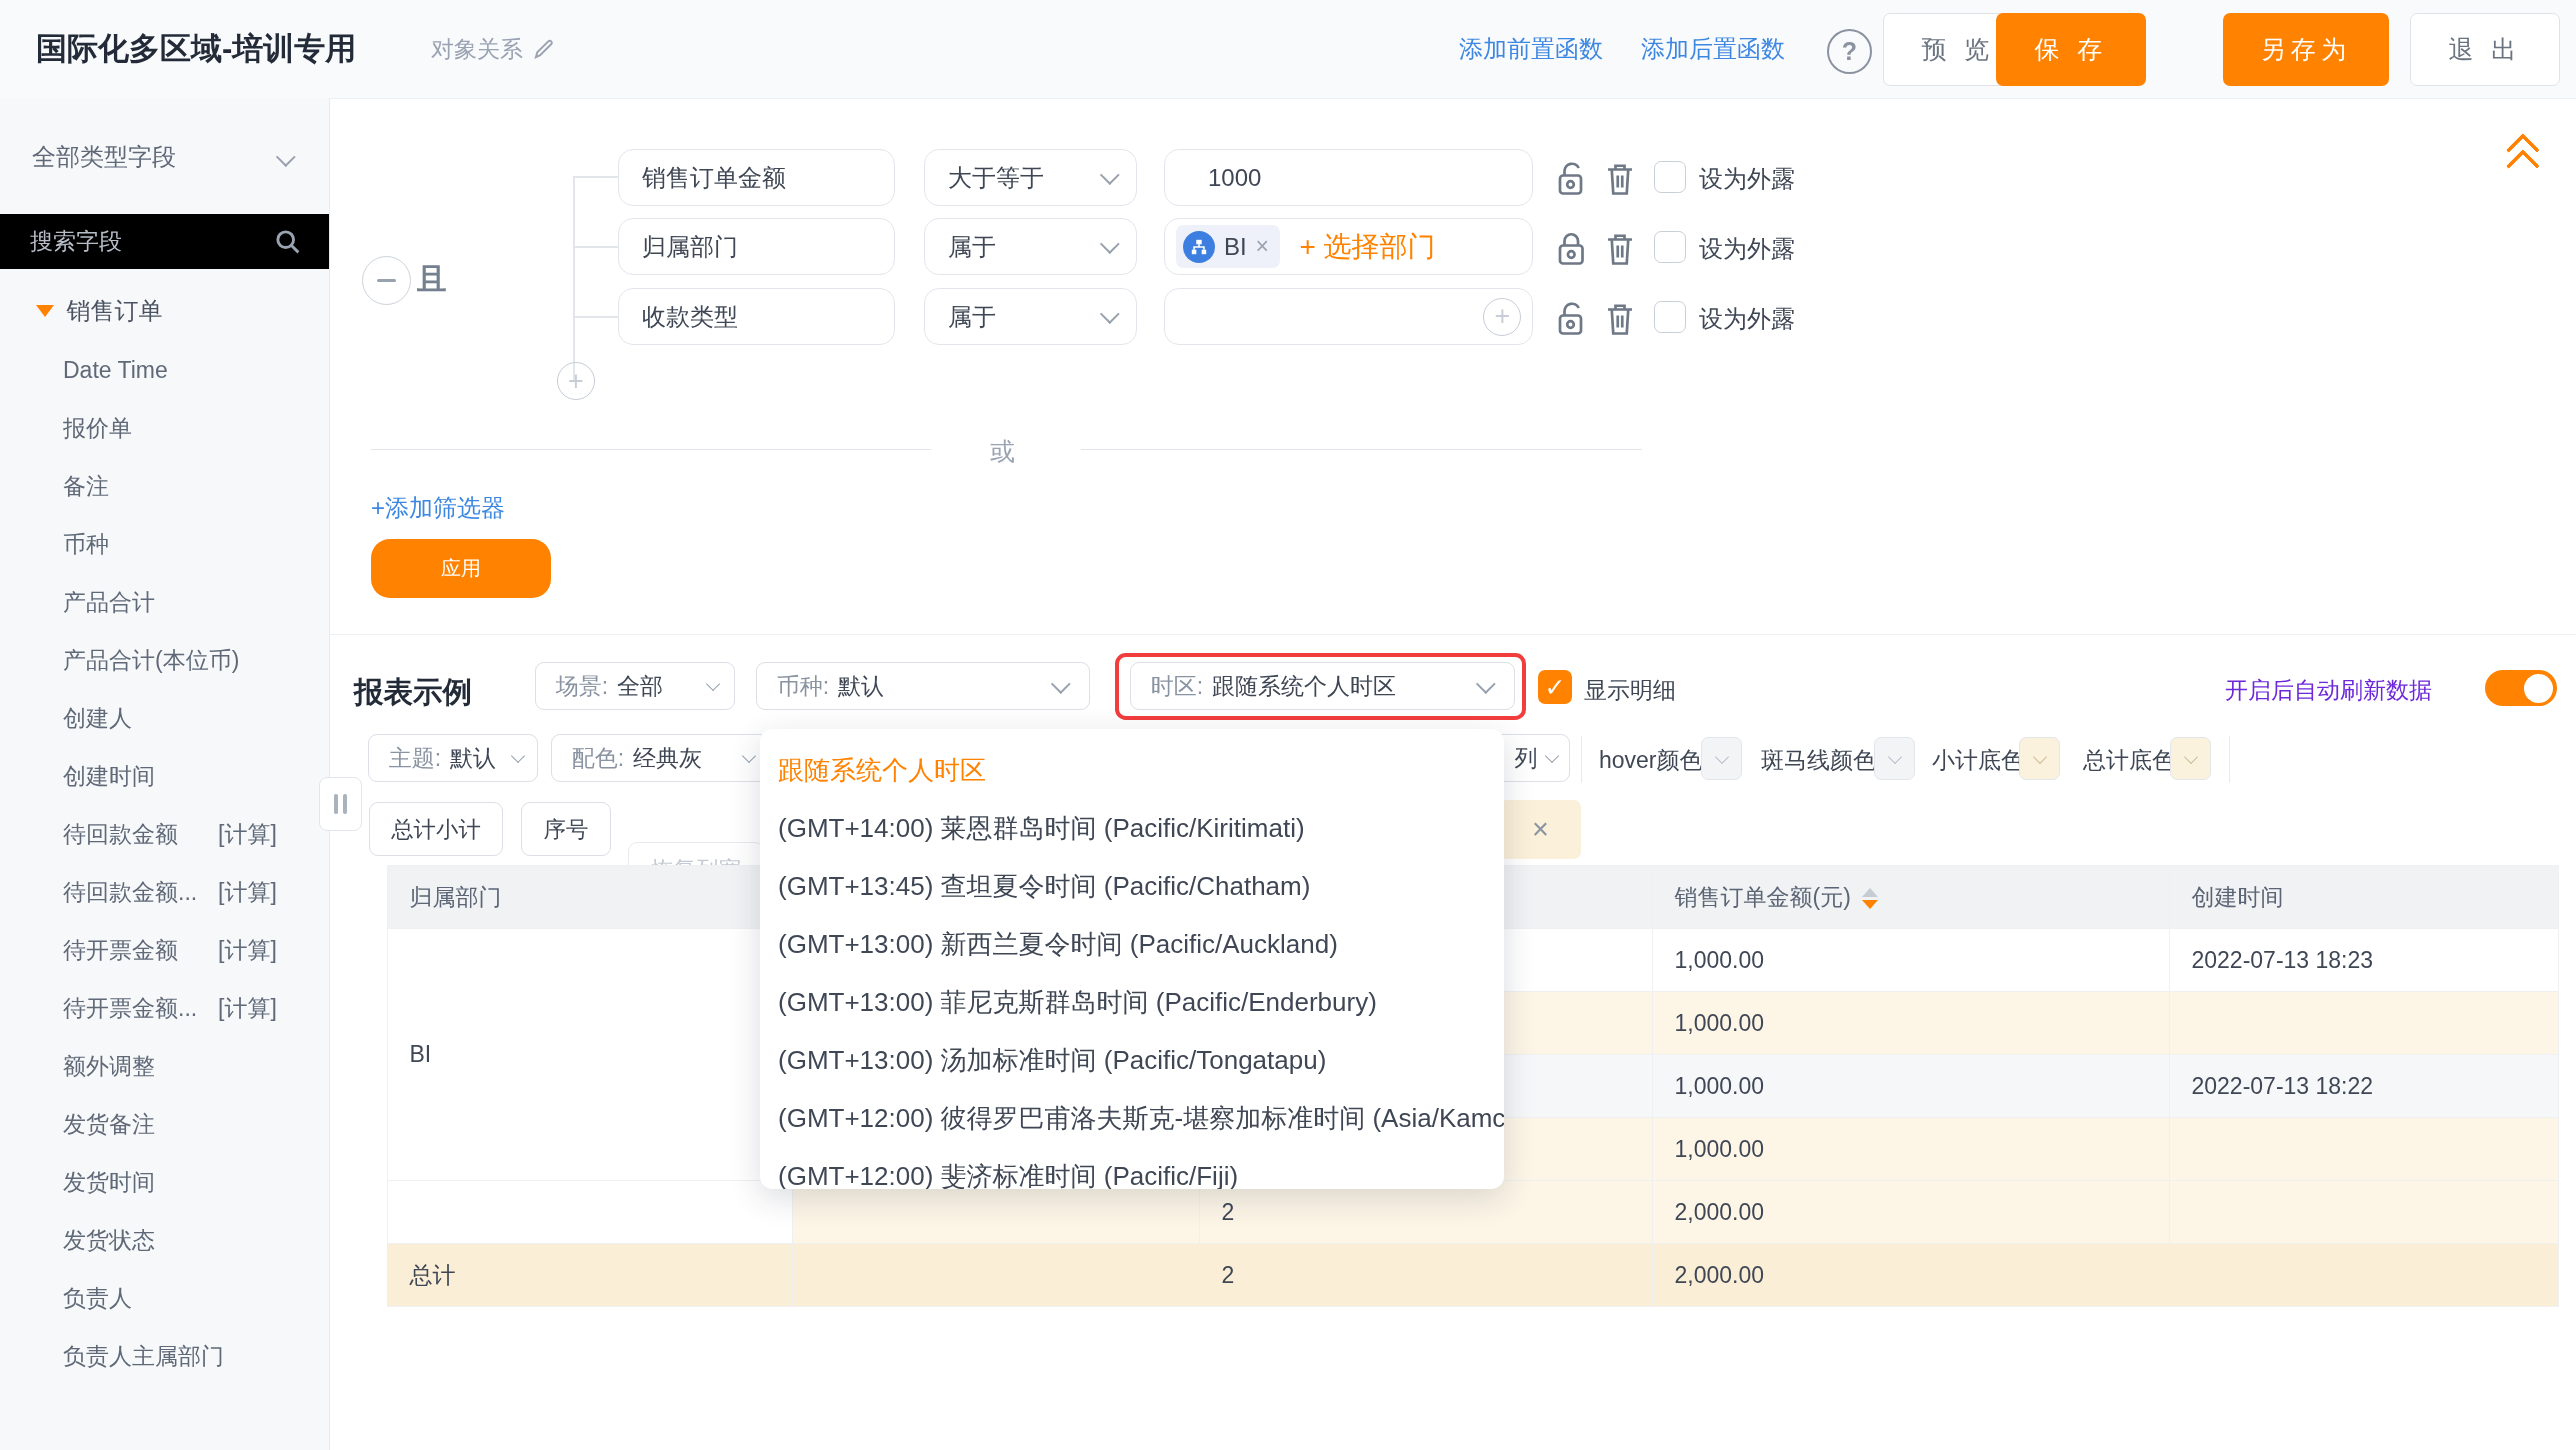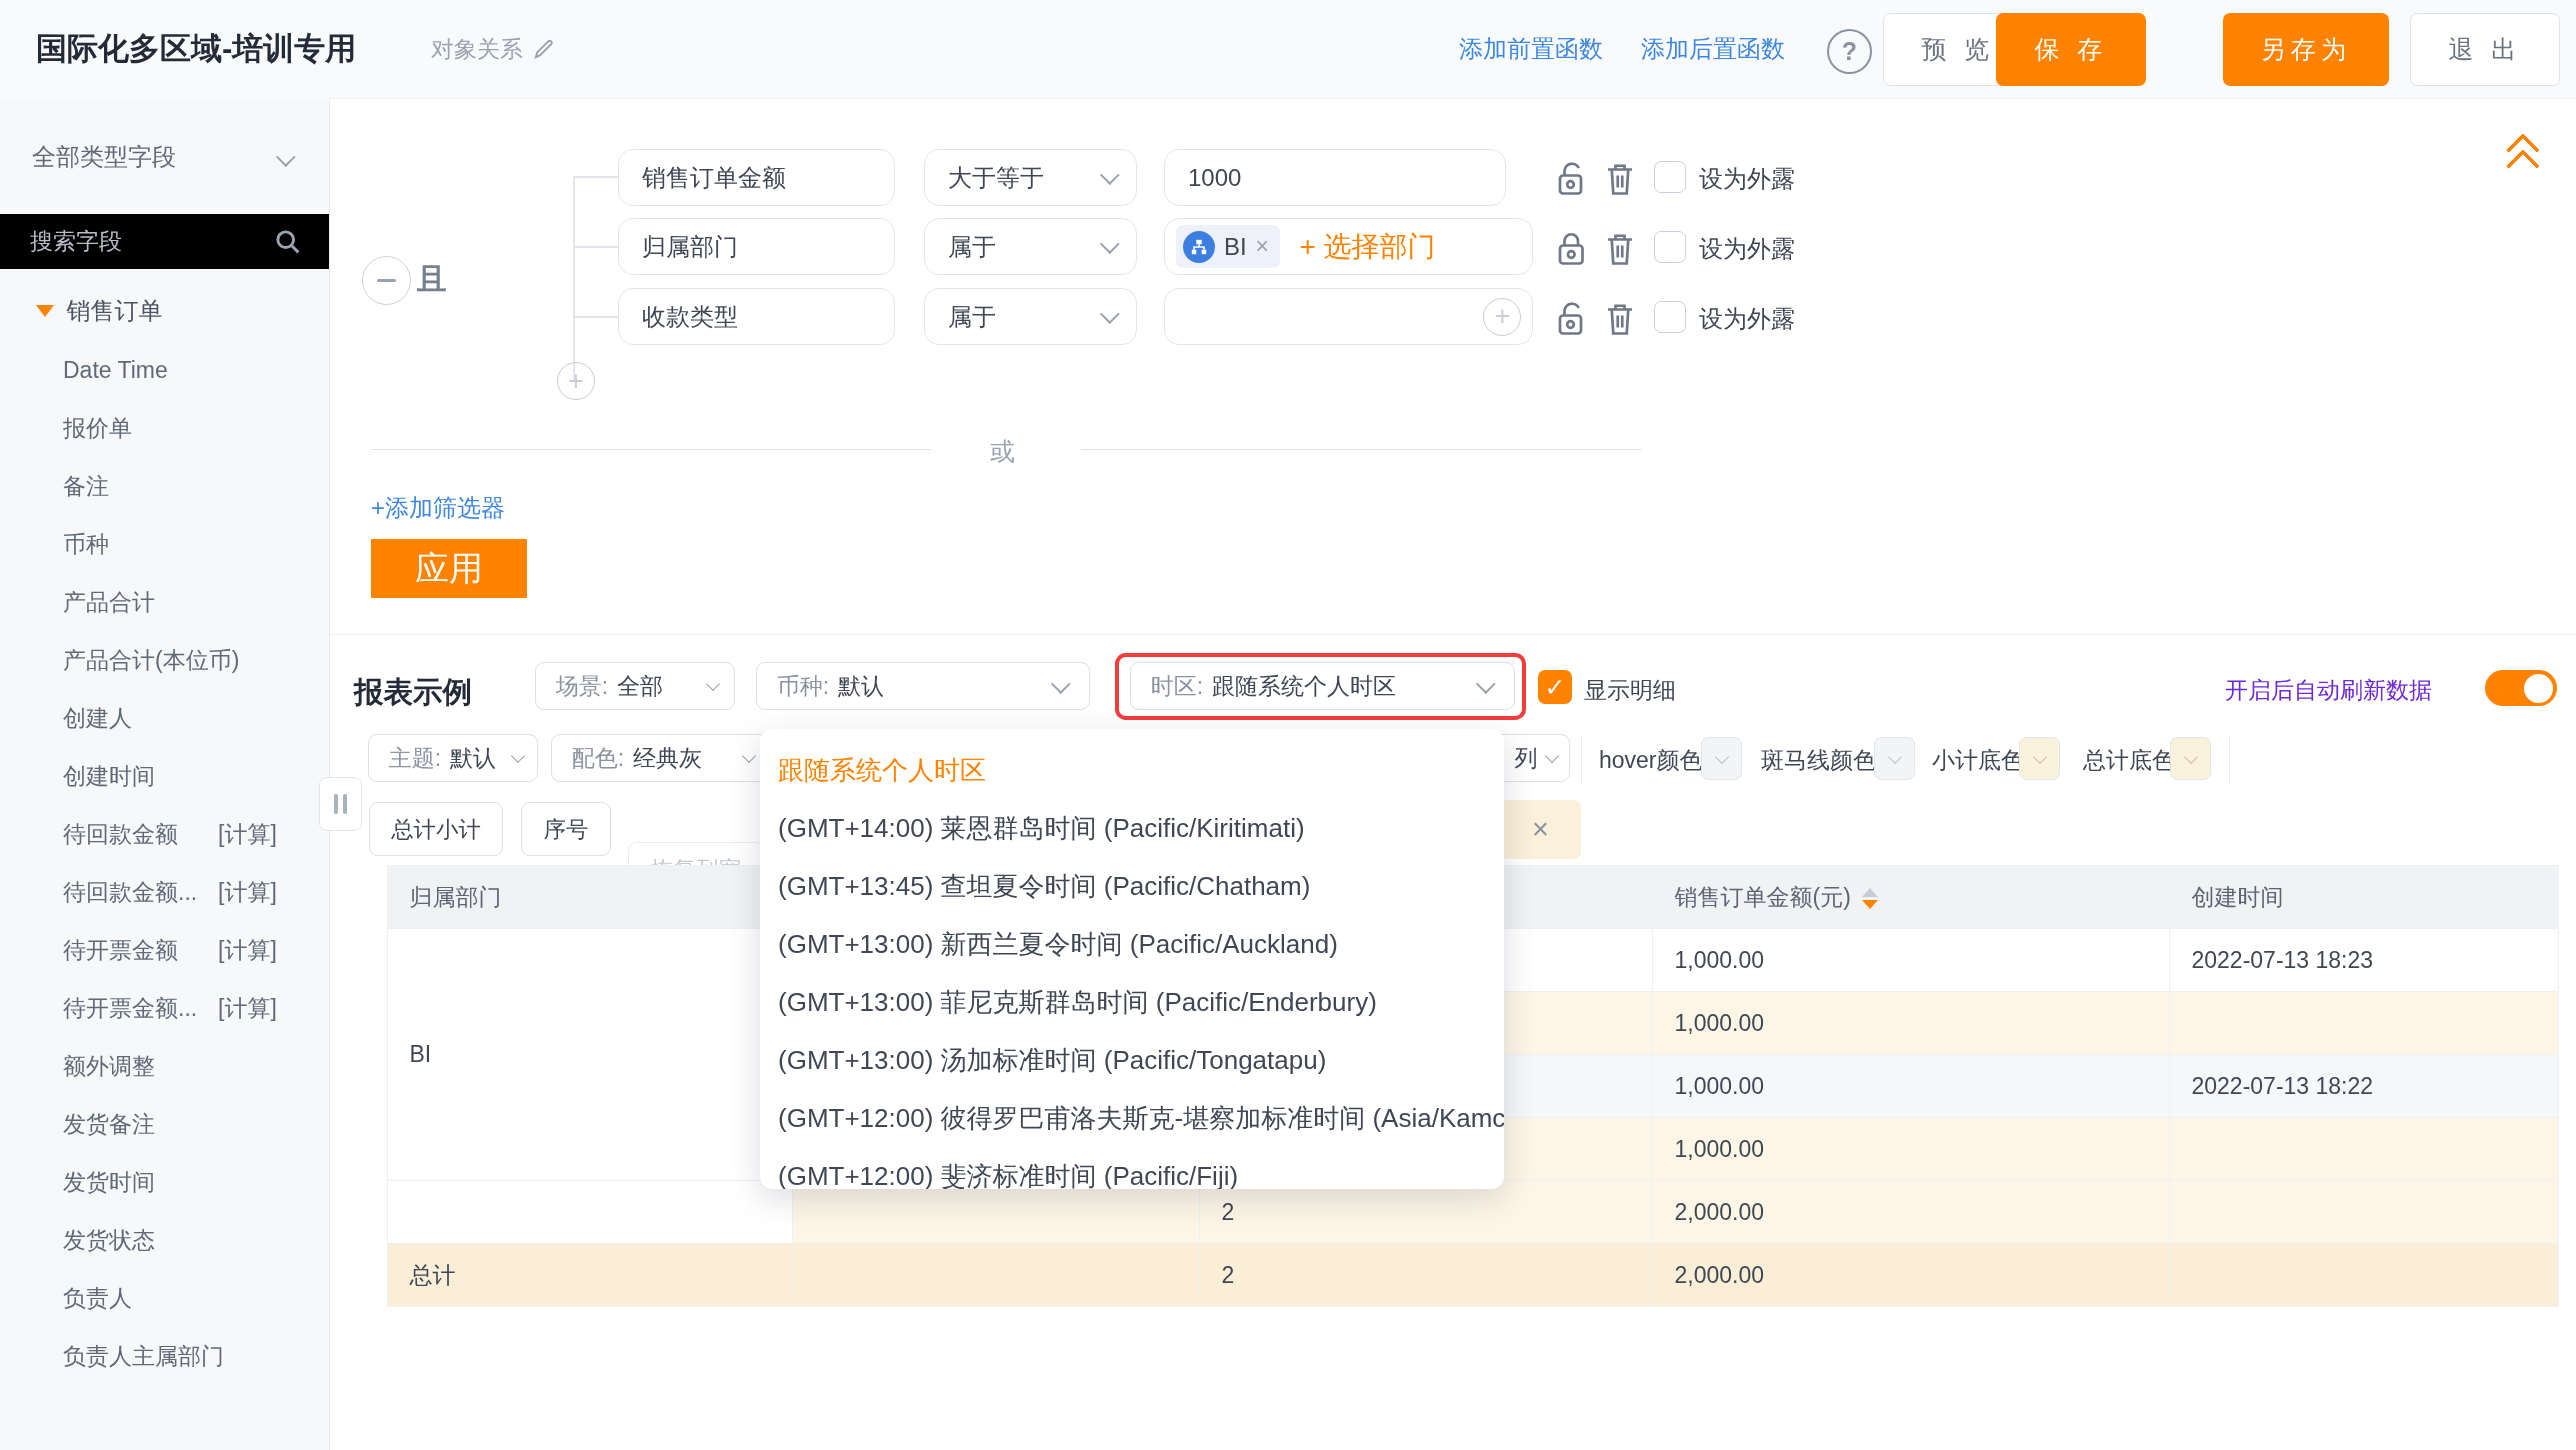--- a/index.html
+++ b/index.html
@@ -51,22 +51,22 @@
   .dept-ico{width:32px;height:32px;border-radius:50%;background:#3d7fe0;display:flex;align-items:center;justify-content:center;}
   .chip-x{color:#9aa3b2;font-size:23px;}
   .orange-link{color:#ff8200;font-size:28px;cursor:pointer;}
   .plus-circle{width:36px;height:36px;border:1.8px solid #c8cdd6;border-radius:50%;color:#c8cdd6;
                display:flex;align-items:center;justify-content:center;font-size:27px;}
   .rowicon{display:flex;align-items:center;justify-content:center;}
   .checkbox{width:32px;height:32px;border:1.8px solid #c9cfd8;border-radius:7.2px;background:#fff;box-sizing:border-box;}
   .expose{font-size:24px;color:#3f4755;}
   .or-label{font-size:25px;color:#9aa3b2;}
   .blue-link{font-size:24px;color:#3d87e1;cursor:pointer;}
-  .apply-btn{left:371px;top:539px;width:156px;height:59px;background:#ff8200;border-radius:1px;color:#fff;
-             font-size:34px;display:flex;align-items:center;justify-content:center;cursor:pointer;}
+  .apply-btn{left:371px;top:539px;width:180px;height:59px;background:#ff8200;border-radius:19px;color:#fff;
+             font-size:20px;display:flex;align-items:center;justify-content:center;cursor:pointer;}
   .chevrons-up{left:2506px;top:136px;width:36px;height:41px;}
   .chevrons-up i{position:absolute;left:5.4px;width:19.7px;height:19.7px;border-left:4.5px solid #ff8200;border-top:4.5px solid #ff8200;
                  transform:rotate(45deg);border-radius:1.8px;}
   
   .sec-title{font-size:29.5px;font-weight:bold;color:#242b38;}
   .pill{height:48px;background:#fff;border:0.9px solid #dcdfe6;border-radius:9px;box-sizing:border-box;
         display:flex;align-items:center;font-size:23px;cursor:pointer;}
   .pill .plbl{color:#8a93a1;margin-left:19.7px;white-space:nowrap;}
   .pill .pval{color:#3f4755;margin-left:9px;white-space:nowrap;}
   .redbox{border:4.5px solid #f23d3d;border-radius:10.7px;z-index:20;pointer-events:none;}
@@ -261,21 +261,21 @@
   <div class="abs hline" style="left:573px;top:316px;width:45px;"></div>
   <div class="abs plus-circle" style="position:absolute;left:557px;top:362px;">+</div>
 
   <div class="abs fbox" style="left:618px;top:149px;width:277px;">
     <span class="lbl">销售订单金额</span>
   </div>
   <div class="abs fbox opbox" style="left:924px;top:149px;width:213px;">
     <span class="lbl">大于等于</span>
     <span class="chev"></span>
   </div>
-  <div class="abs fbox" style="left:1164px;top:149px;width:342px;">
+  <div class="abs fbox" style="left:1164px;top:149px;width:369px;padding-left:20px;">
     <span class="lbl">1000</span>
   </div>
   <div class="abs rowicon" style="left:1554px;top:159px;">
     <svg width="36" height="39" viewBox="0 0 24 26" fill="none" stroke="#6f7886" stroke-width="1.8">
       <rect x="4" y="11" width="14" height="12" rx="2"></rect>
         <circle cx="11" cy="17" r="2.2"></circle>
       <path d="M7 11V8a5 5 0 0 1 9.5-2"></path>
     </svg>
   </div>
   <div class="abs rowicon" style="left:1602px;top:159px;">

